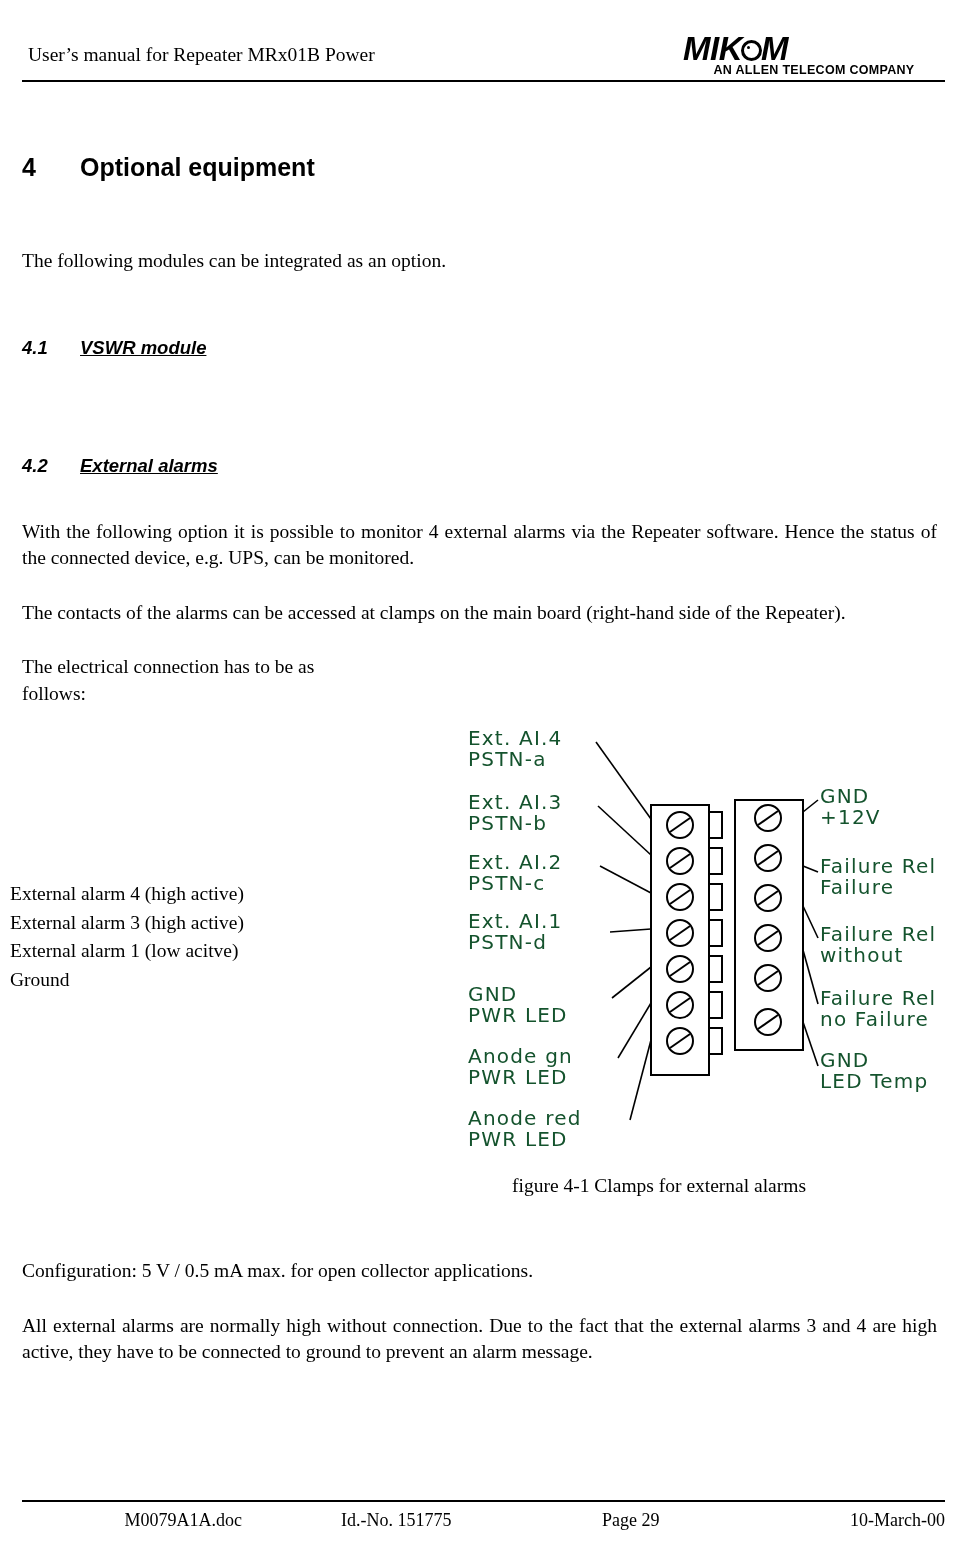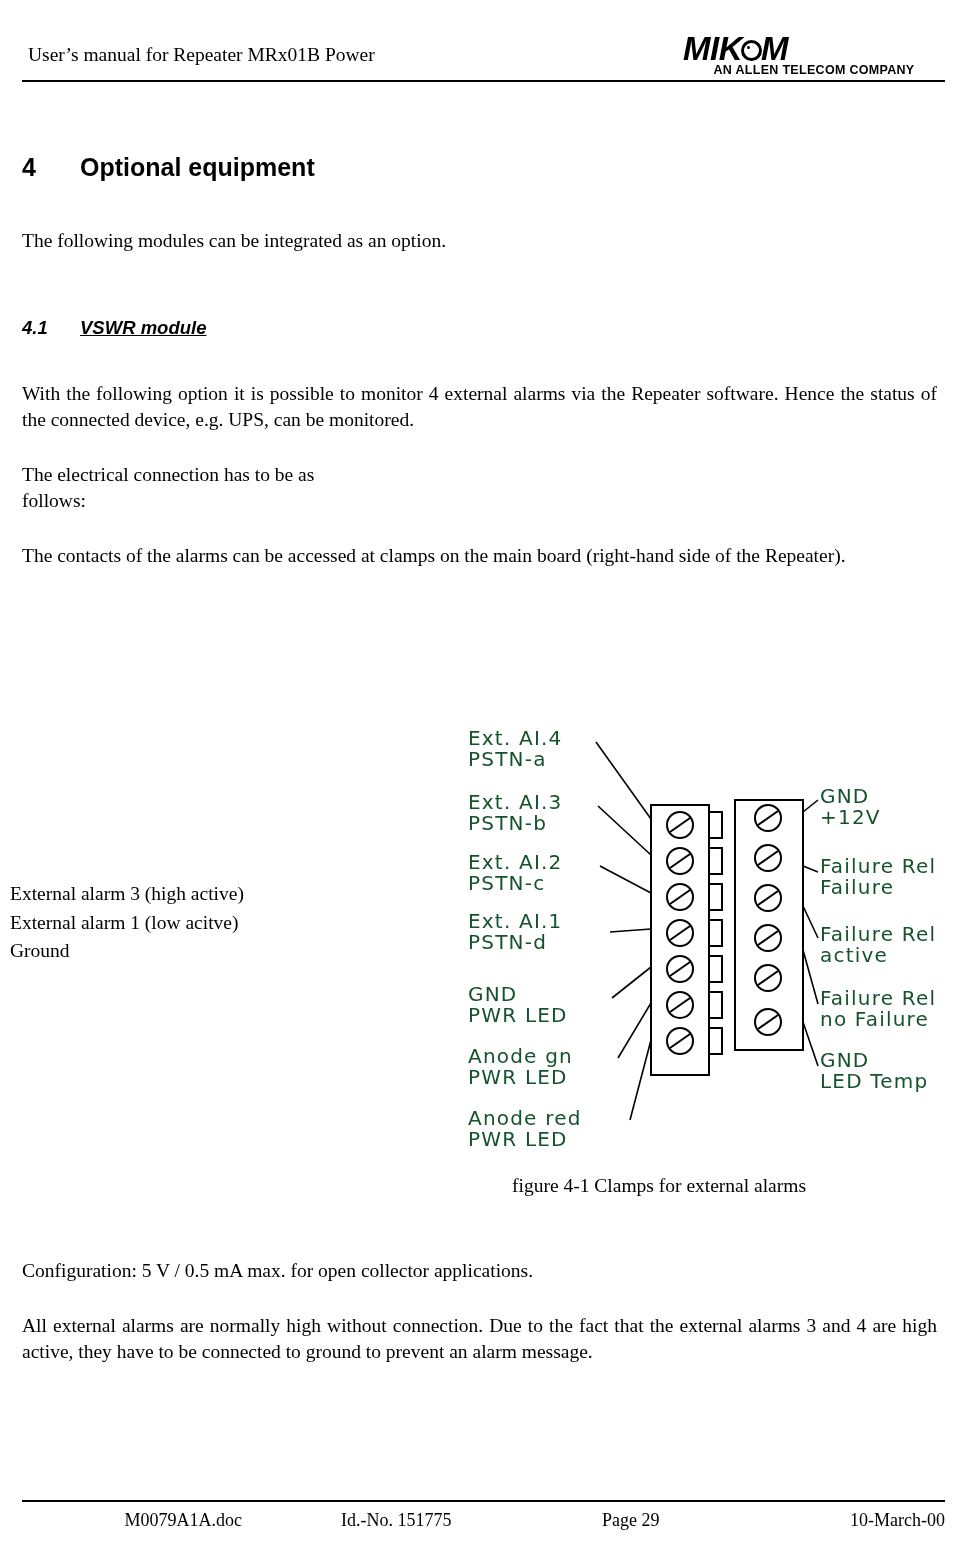--- a/index.html
+++ b/index.html
@@ -203,36 +203,40 @@
   </div>
   <div class="header-rule"></div>
 </div>
 
 <div class="content">
 
   <h1 class="sec" style="margin-top:58px;">
     <span class="num">4</span><span>Optional equipment</span>
   </h1>
 
-  <p class="body nojust" style="margin-top:46px;">The following modules can be integrated as an option.</p>
+  <p class="body nojust" style="margin-top:66px;">The following modules can be integrated as an option.</p>
 
   <h2 class="sec" style="margin-top:62px;">
     <span class="num">4.1</span><span>VSWR module</span>
   </h2>
 
 
+  <h2 class="sec" style="margin-top:96px;">
+    <span class="num">4.2</span><span>External alarms</span>
+  </h2>
 
   <p class="body" style="margin-top:42px; width:915px;">With the following option it is possible to monitor 4 external alarms via the Repeater software. Hence the status of the connected device, e.g. UPS, can be monitored.</p>
 
+  <p class="body" style="margin-top:28px; width:915px;">The contacts of the alarms can be accessed at clamps on the main board (right-hand side of the Repeater).</p>
+
   <p class="body nojust" style="margin-top:28px; width:300px;">The electrical connection has to be as follows:</p>
-
-  <p class="body" style="margin-top:28px; width:915px;">The contacts of the alarms can be accessed at clamps on the main board (right-hand side of the Repeater).</p>
 </div>
 
 <div class="alarm-list">
+  <div>External alarm 4 (high active)</div>
   <div>External alarm 3 (high active)</div>
   <div>External alarm 1 (low acitve)</div>
   <div>Ground</div>
 </div>
 
 <div class="fig-region">
 
   <div class="drawlabel" style="left:468px; top:728px;"><span>Ext. AI.4</span>
 <span>PSTN-a</span></div>
   <div class="drawlabel" style="left:468px; top:792px;"><span>Ext. AI.3</span>
@@ -246,21 +250,21 @@
   <div class="drawlabel" style="left:468px; top:1046px;"><span>Anode gn</span>
 <span>PWR LED</span></div>
   <div class="drawlabel" style="left:468px; top:1108px;"><span>Anode red</span>
 <span>PWR LED</span></div>
 
   <div class="drawlabel" style="left:820px; top:786px;"><span>GND</span>
 <span>+12V</span></div>
   <div class="drawlabel" style="left:820px; top:856px;"><span>Failure Rel</span>
 <span>Failure</span></div>
   <div class="drawlabel" style="left:820px; top:924px;"><span>Failure Rel</span>
-<span>active</span></div>
+<span>without</span></div>
   <div class="drawlabel" style="left:820px; top:988px;"><span>Failure Rel</span>
 <span>no Failure</span></div>
   <div class="drawlabel" style="left:820px; top:1050px;"><span>GND</span>
 <span>LED Temp</span></div>
 
   <svg width="967" height="1566" style="position:absolute;left:0;top:0;">
     <g fill="none" stroke="#000" stroke-width="2">
 
       <rect x="651" y="805" width="58" height="270"></rect>
 

